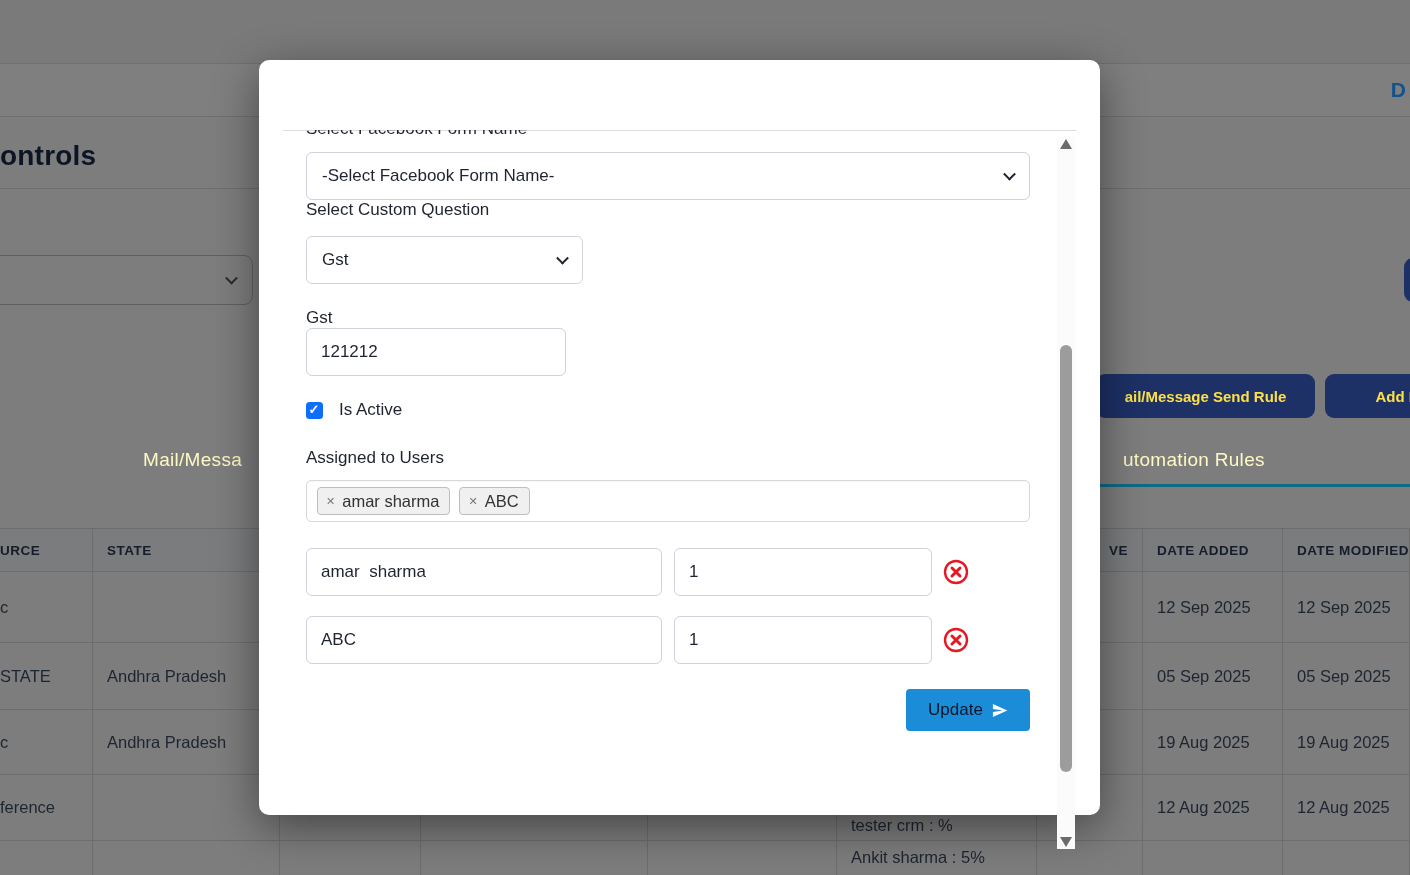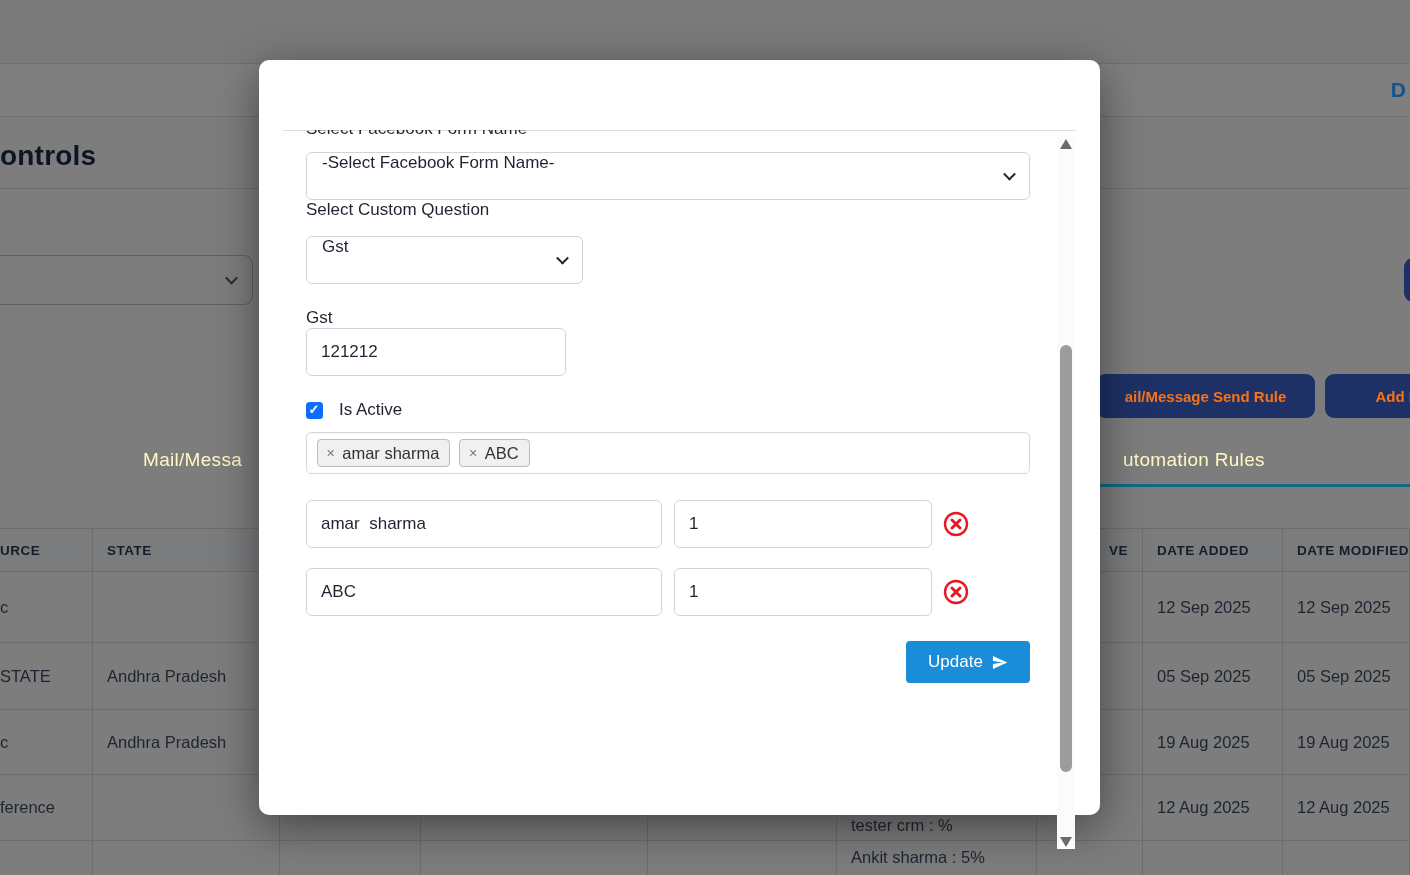--- a/index.html
+++ b/index.html
@@ -12,21 +12,21 @@
   .navbar      { position:absolute; left:0; top:64px; width:1410px; height:53px; background:#7f7f7f; border-bottom:1px solid #6f6f6f; }
   .nav-link    { position:absolute; right:4px; top:78px; font-size:21px; font-weight:600; color:#11538c; }
   .page-heading{ position:absolute; left:0px; top:140px; font-size:28px; font-weight:800; color:#0d1524; letter-spacing:.2px; }
   .heading-rule{ position:absolute; left:0; top:188px; width:1410px; height:1px; background:#6e6e6e; }
 
   .filter-select { position:absolute; left:-200px; top:255px; width:453px; height:50px; border:1px solid #606060; border-radius:9px; background:#7d7d7d; }
   .filter-select .chev { right:16px; }
 
   .chev { position:absolute; top:50%; width:9px; height:9px; border-right:2.4px solid #2a2a2a; border-bottom:2.4px solid #2a2a2a; transform:translateY(-70%) rotate(45deg); }
 
-  .navy-btn { position:absolute; height:44px; background:#1d3166; border-radius:9px; color:#f97316; font-weight:700; font-size:15px; display:flex; align-items:center; justify-content:center; border:none; }
+  .navy-btn { position:absolute; height:44px; background:#1d3166; border-radius:9px; color:#fde047; font-weight:700; font-size:15px; display:flex; align-items:center; justify-content:center; border:none; }
   .btn-send-rule { left:1096px; top:374px; width:219px; }
   .btn-add-lead  { left:1325px; top:374px; width:160px; }
   .btn-sliver    { left:1404px; top:258px; width:30px; }
 
   .tab { position:absolute; top:449px; font-size:19px; color:#fef9c3; letter-spacing:.3px; }
   .tab-left  { left:143px; }
   .tab-right { left:1100px;padding-left:23px; }
   .tab-underline { position:absolute; left:1095px; top:484px; width:315px; height:3px; background:#0d6b86; }
 
   
@@ -47,21 +47,21 @@
   .modal-header { position:absolute; left:0; top:0; width:100%; height:70px; }
   .modal-header .title { position:absolute; left:25px; top:26px; font-size:23px; font-weight:800; color:#161616; letter-spacing:.2px; }
   .modal-close { position:absolute; right:36px; top:30px; font-size:19px; color:#3c3c3c; line-height:1; cursor:pointer; background:none; border:none; font-family:"Liberation Sans",sans-serif; }
   .header-rule { position:absolute; left:24px; right:24px; top:70px; height:1px; background:#dcdcdc; }
 
   .modal-body { position:absolute; left:0; top:70px; width:100%; height:685px; overflow:hidden; }
   .form { position:absolute; left:47px; top:0; width:724px; }
 
   .f-label { font-size:17px; color:#1f2430; }
   .cut-label { margin-top:-11px; height:21px; overflow:hidden; }
-  .sel { position:relative; border:1px solid #ced4da; border-radius:6px; height:48px; display:flex; align-items:flex-start;
+  .sel { position:relative; border:1px solid #ced4da; border-radius:6px; height:48px; display:flex; align-items:center;
          padding:0 36px 0 15px; font-size:17px; color:#1f2430; background:#fff; cursor:pointer; }
   .sel .chev { right:15px; border-color:#1f2430; border-width:2px; }
   .sel-fb  { margin-top:12px; width:724px; }
   .lbl-q   { }
   .sel-q   { margin-top:16px; width:277px; }
   .lbl-gst { margin-top:24px; }
   .txt { border:1px solid #ced4da; border-radius:6px; height:48px; font-size:17px; color:#1f2430; padding:0 14px;
          font-family:"Liberation Sans",sans-serif; background:#fff; }
   .txt-gst { width:260px; display:block; }
 
@@ -76,21 +76,21 @@
          border:1px solid #bdbdbd; border-radius:4px; font-size:16.5px; color:#333; }
   .tag .x { font-size:11px; color:#7a7a7a; cursor:pointer; }
 
   .user-row { margin-top:20px; display:flex; align-items:center; }
   .user-row.first { margin-top:26px; }
   .user-name { width:356px; }
   .user-qty  { width:258px; margin-left:12px; }
   .remove-btn { margin-left:11px; width:26px; height:26px; background:none; border:none; padding:0; cursor:pointer; }
 
   .update-row { margin-top:25px; display:flex; justify-content:flex-end; }
-  .update-btn { width:124px; height:42px; background:#1a8cd8; color:#ffffff; border:none; border-radius:4px;
+  .update-btn { width:124px; height:42px; background:#1a8cd8; color:#0f172a; border:none; border-radius:4px;
                 font-size:17px; font-family:"Liberation Sans",sans-serif; display:flex; align-items:center; justify-content:center; gap:8px; cursor:pointer; }
 
   
   .sbar { position:absolute; right:25px; top:77px; width:18px; height:712px; background:#fbfbfb; }
   .sbar .arr-up, .sbar .arr-dn { position:absolute; left:3px; width:0; height:0; border-left:6px solid transparent; border-right:6px solid transparent; cursor:pointer; }
   .sbar .arr-up { top:2px; border-bottom:10px solid #6b6b6b; }
   .sbar .arr-dn { bottom:2px; border-top:10px solid #6b6b6b; }
   .sbar .thumb { position:absolute; left:3px; top:208px; width:12px; height:427px; background:#9c9c9c; border-radius:6px; cursor:pointer; }
 </style>
 </head>
@@ -194,20 +194,21 @@
       </div>
 
       <div class="f-label lbl-gst">Gst</div>
       <input class="txt txt-gst" value="121212" style="">
 
       <div class="chk-row">
         <div class="chk"></div>
         <div class="f-label">Is Active</div>
       </div>
 
+      <div class="f-label lbl-assigned">Assigned to Users</div>
       <div class="tagbox">
           <span class="tag">
             <span class="x">✕</span>
             <span>amar sharma</span>
           </span>
           <span class="tag">
             <span class="x">✕</span>
             <span>ABC</span>
           </span>
         </div>

